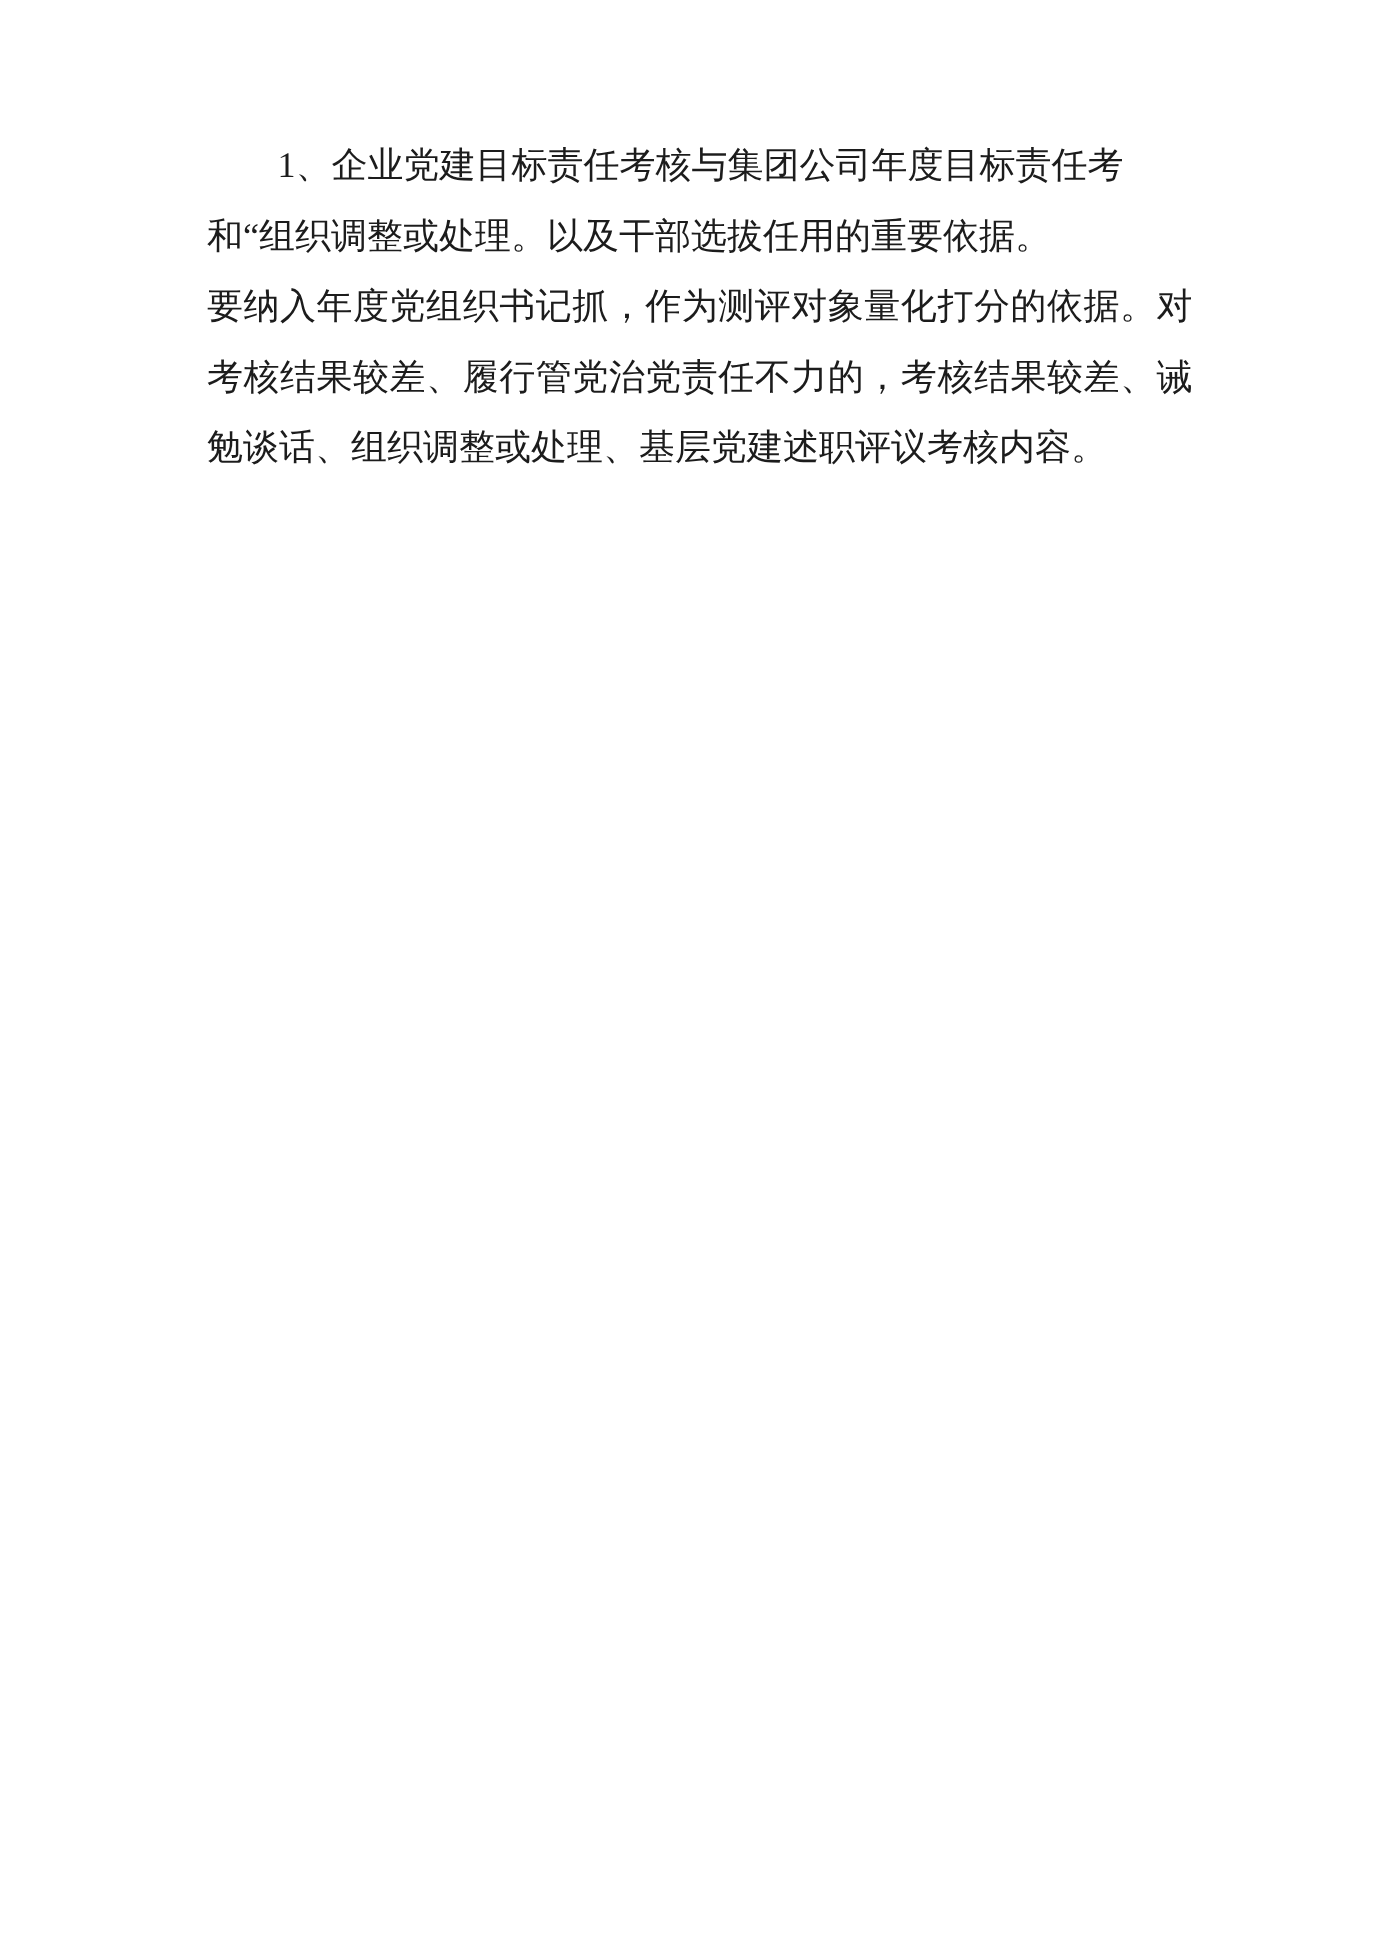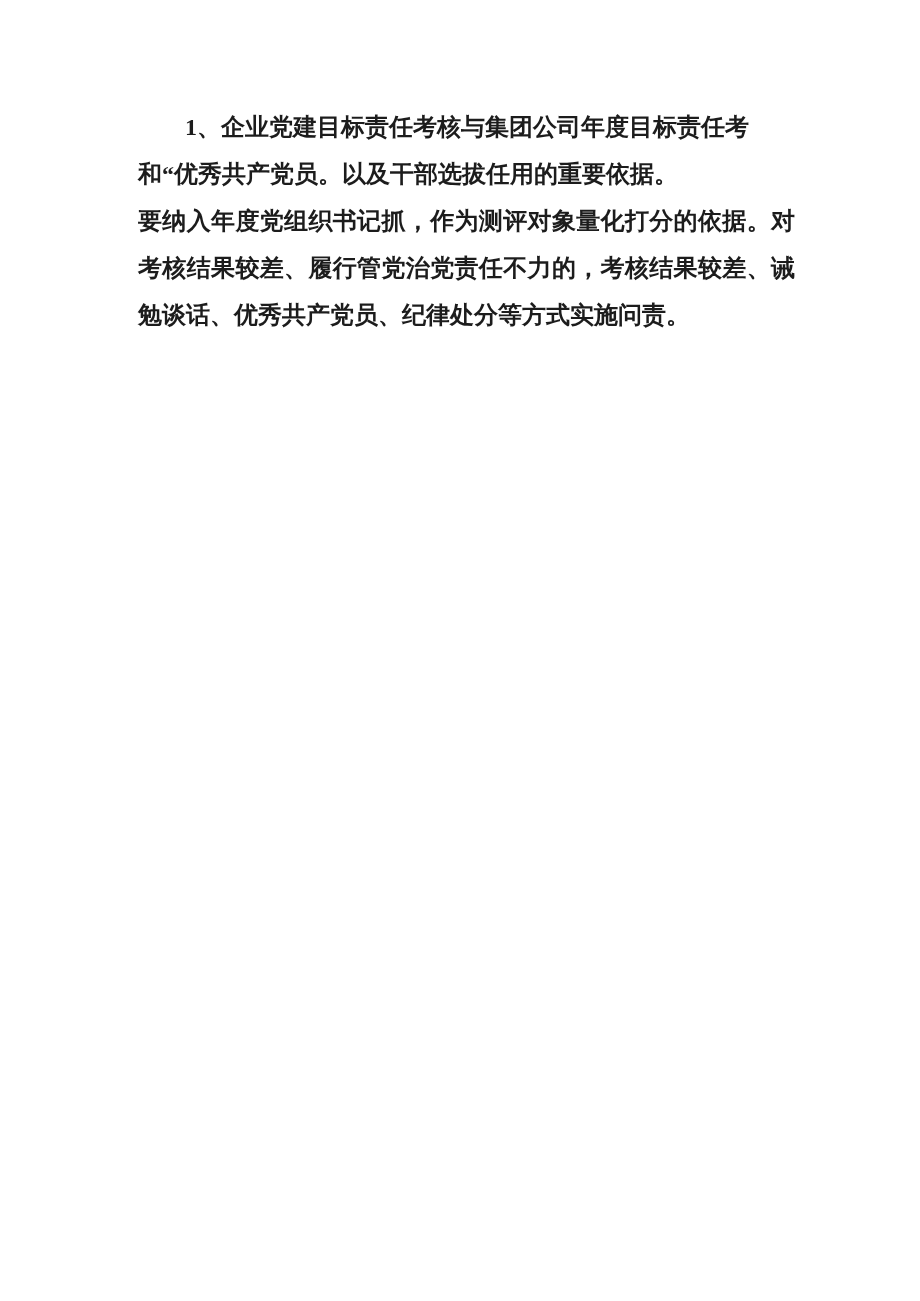--- a/index.html
+++ b/index.html
@@ -15,26 +15,26 @@
   .page {
     position: relative;
     width: 920px;
     height: 1301px;
     background: #ffffff;
     overflow: hidden;
   }
   .content {
     position: absolute;
     left: 138px;
-    top: 104px;
+    top: 88px;
     width: 657px;
     color: #1c1c1c;
     font-size: 24px;
     line-height: 47px;
-    font-weight: 700;
+    font-weight: 400;
   }
   .para {
     margin: 0;
     padding: 0;
   }
   .line {
     height: 47px;
     white-space: nowrap;
     text-align: left;
   }
@@ -48,23 +48,23 @@
   }
 </style>
 </head>
 <body>
 
 <div class="page">
   <div class="content">
 
     <div class="para">
       <div class="line indent">1、企业党建目标责任考核与集团公司年度目标责任考</div>
-      <div class="line">和“优秀共产党员。以及干部选拔任用的重要依据。</div>
+      <div class="line">和“组织调整或处理。以及干部选拔任用的重要依据。</div>
     </div>
 
     <div class="para">
       <div class="line justify">要纳入年度党组织书记抓，作为测评对象量化打分的依据。对</div>
       <div class="line justify">考核结果较差、履行管党治党责任不力的，考核结果较差、诫</div>
-      <div class="line">勉谈话、优秀共产党员、纪律处分等方式实施问责。</div>
+      <div class="line">勉谈话、组织调整或处理、基层党建述职评议考核内容。</div>
     </div>
 
   </div>
 </div>
 
 </body></html>

